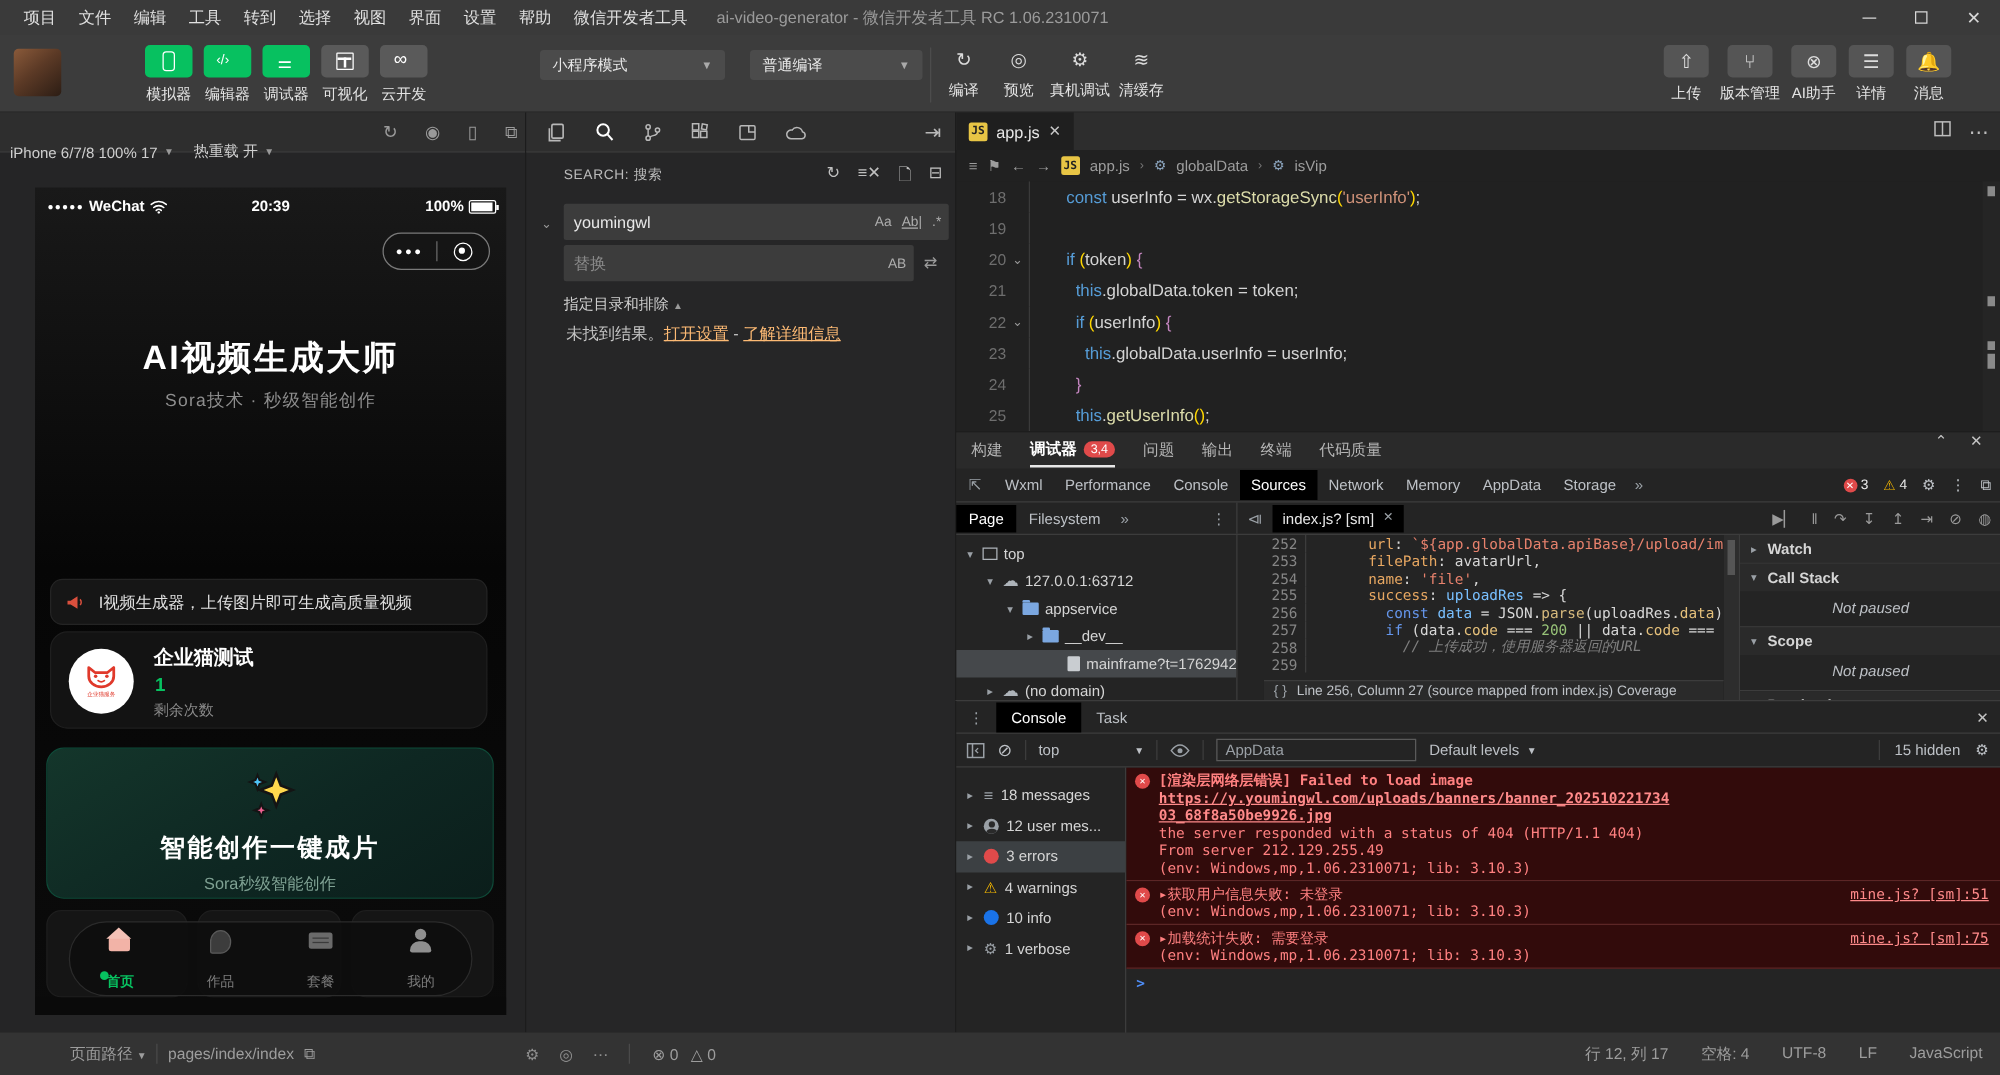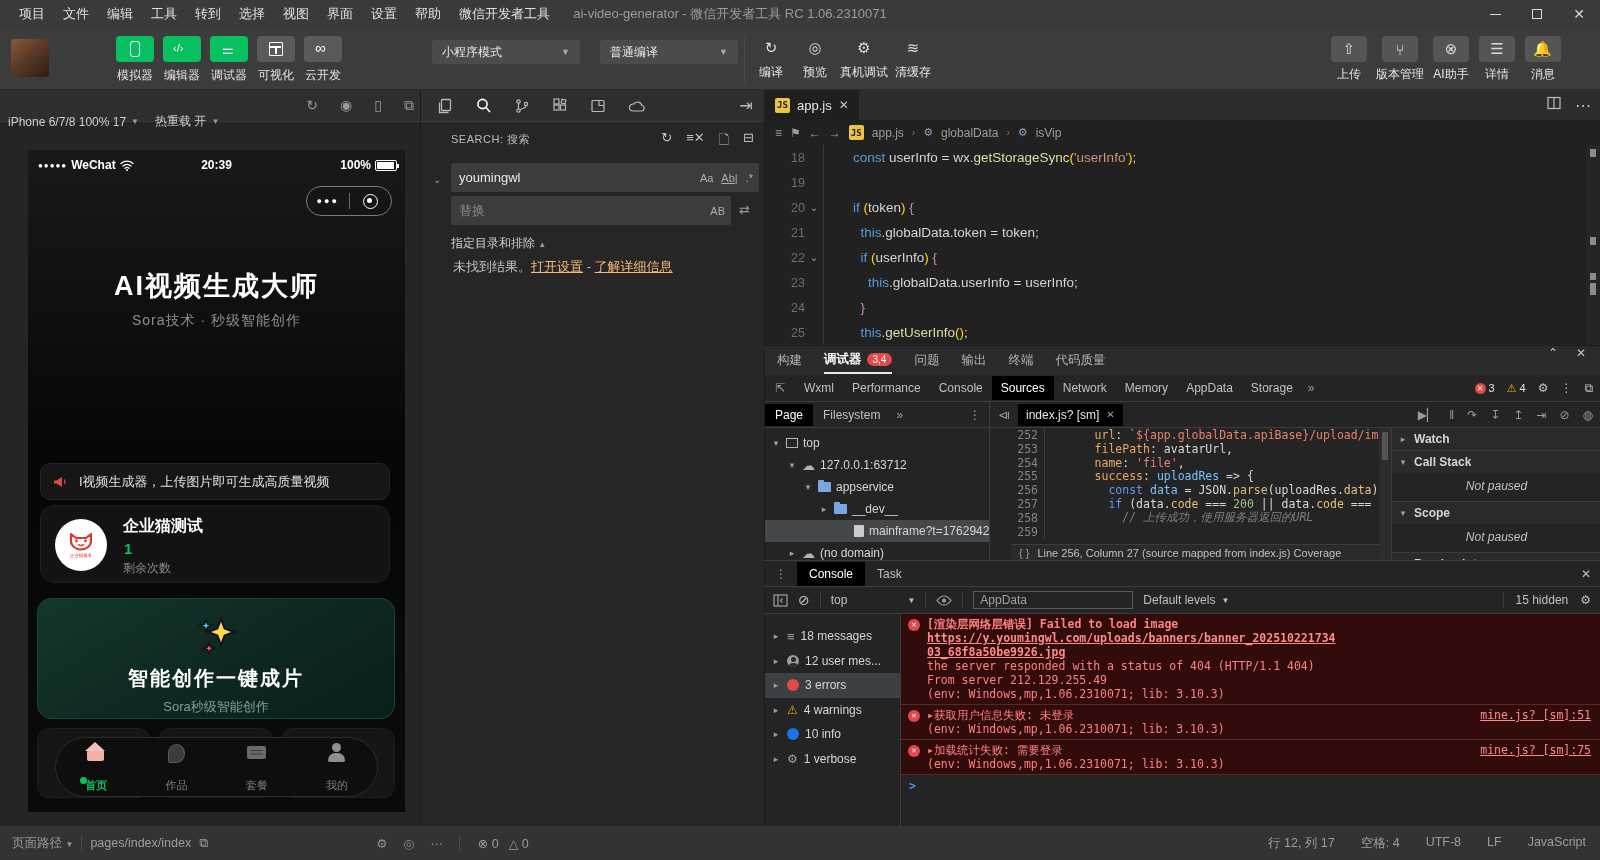--- a/index.html
+++ b/index.html
@@ -194,21 +194,21 @@
   .i-info { width:12px; height:12px; border-radius:50%; background:#1a73e8; color:#fff; font-size:8px; font-style:italic; display:flex; align-items:center; justify-content:center; font-family:"Liberation Serif",serif; }
   .i-verbose:before { content:"⚙"; color:#9aa0a6; font-size:12px; }
   .msg-area { flex:1; overflow:hidden; font-family:"DejaVu Sans Mono",monospace; font-size:11.5px; color:#ff8080; }
   .err-block { background:#320b0b; border-bottom:1px solid #5c2626; padding:3px 8px 3px 26px; position:relative; line-height:14px; }
   .err-block .eic { position:absolute; left:7px; top:5px; }
   .err-link { color:#ff8a8a; text-decoration:underline; font-weight:bold; }
   .err-src { position:absolute; right:10px; text-decoration:underline; color:#ff8a8a;padding-left:48px; }
   .prompt { color:#4f8ef7; padding:4px 8px; font-weight:bold; }
 
   
-  .statusbar { position:absolute; left:0; top:826px; width:1600px; height:34px; background:#333; display:flex; align-items:center; font-size:12.5px; color:#9d9d9d; }
+  .statusbar { position:absolute; left:0; top:826px; width:1600px; height:34px; background:#333; display:flex; align-items:center; font-size:12.5px; color:#9d9d9d;padding-left:44px; }
   .sb-left { display:flex; align-items:center; gap:8px; padding-left:12px; }
   .sb-sep { width:1px; height:16px; background:#4a4a4a; }
   .sb-icons { display:flex; gap:16px; margin-left:168px; color:#8f8f8f; }
   .sb-counts { display:flex; gap:10px; margin-left:18px; }
   .sb-right { position:absolute; right:14px; display:flex; gap:26px; }
   .car { font-size:8px; }
 </style>
 </head>
 <body>
 

